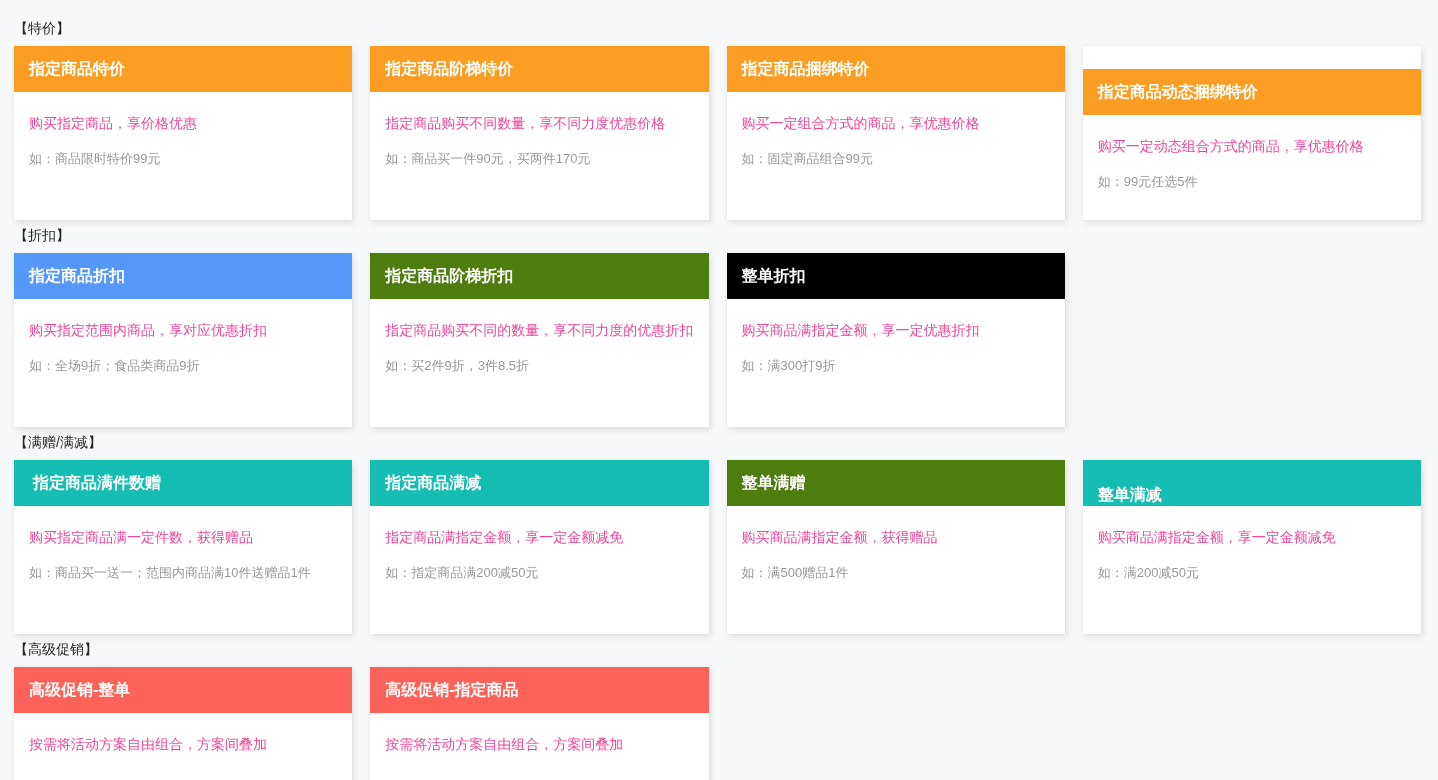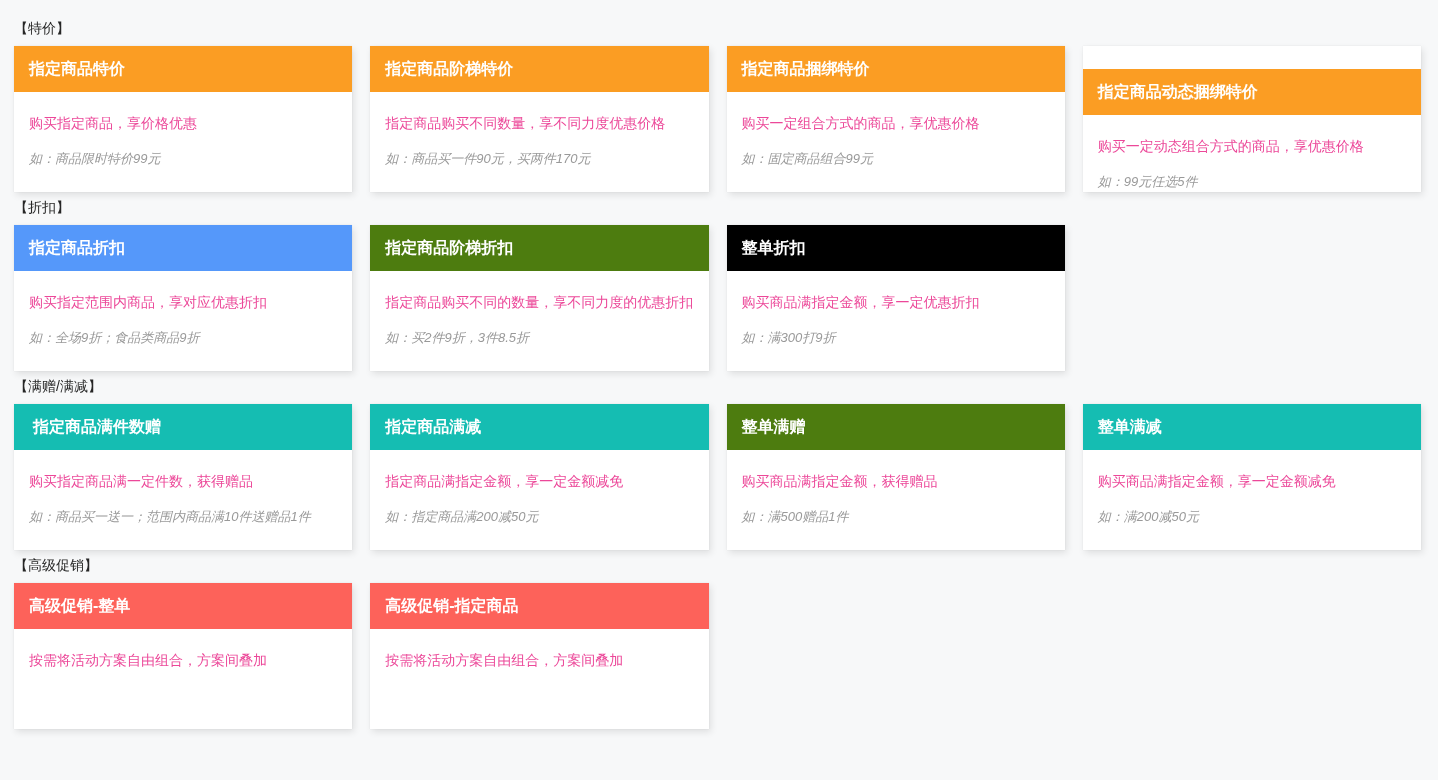--- a/index.html
+++ b/index.html
@@ -16,21 +16,21 @@
     margin: 5px 0 8px 0;
   }
   .section:first-child .section-label { margin-top: 0; }
   .card-grid {
     display: grid;
     grid-template-columns: repeat(4, 1fr);
     gap: 18px;
   }
   .promo-card {
     background: #ffffff;
-    height: 146px;
+    height: 174px;
     box-shadow: 0 0 1px rgba(0,0,0,0.10), 2px 3px 7px rgba(0,0,0,0.10);
     cursor: pointer;
     overflow: hidden;
   }
   .promo-card-header {
     height: 46px;
     display: flex;
     align-items: center;
     padding: 0 15px;
   }
@@ -47,21 +47,20 @@
     color: #ec4899;
     line-height: 20px;
     margin-bottom: 17px;
     white-space: nowrap;
   }
   .promo-card-example {
     font-size: 13px;
     color: #999999;
     line-height: 18px;
     white-space: nowrap;
-    font-style: italic;
   }
 </style>
 </head>
 <body>
 
 <div id="app">
   <div class="section">
     <div class="section-label">【特价】</div>
     <div class="card-grid">
   <div class="promo-card">
@@ -168,21 +167,21 @@
     <div class="promo-card-header" style="background: #4d7c0f;">
       <span class="promo-card-title">整单满赠</span>
     </div>
     <div class="promo-card-body">
       <div class="promo-card-description">购买商品满指定金额，获得赠品</div>
       <div class="promo-card-example">如：满500赠品1件</div>
     </div>
   </div>
 
   <div class="promo-card">
-    <div class="promo-card-header" style="background: rgb(21, 189, 178);">
+    <div class="promo-card-header" style="background: rgb(21, 189, 178); align-items: flex-end;">
       <span class="promo-card-title">整单满减</span>
     </div>
     <div class="promo-card-body">
       <div class="promo-card-description">购买商品满指定金额，享一定金额减免</div>
       <div class="promo-card-example">如：满200减50元</div>
     </div>
   </div>
 </div>
   </div>
 

